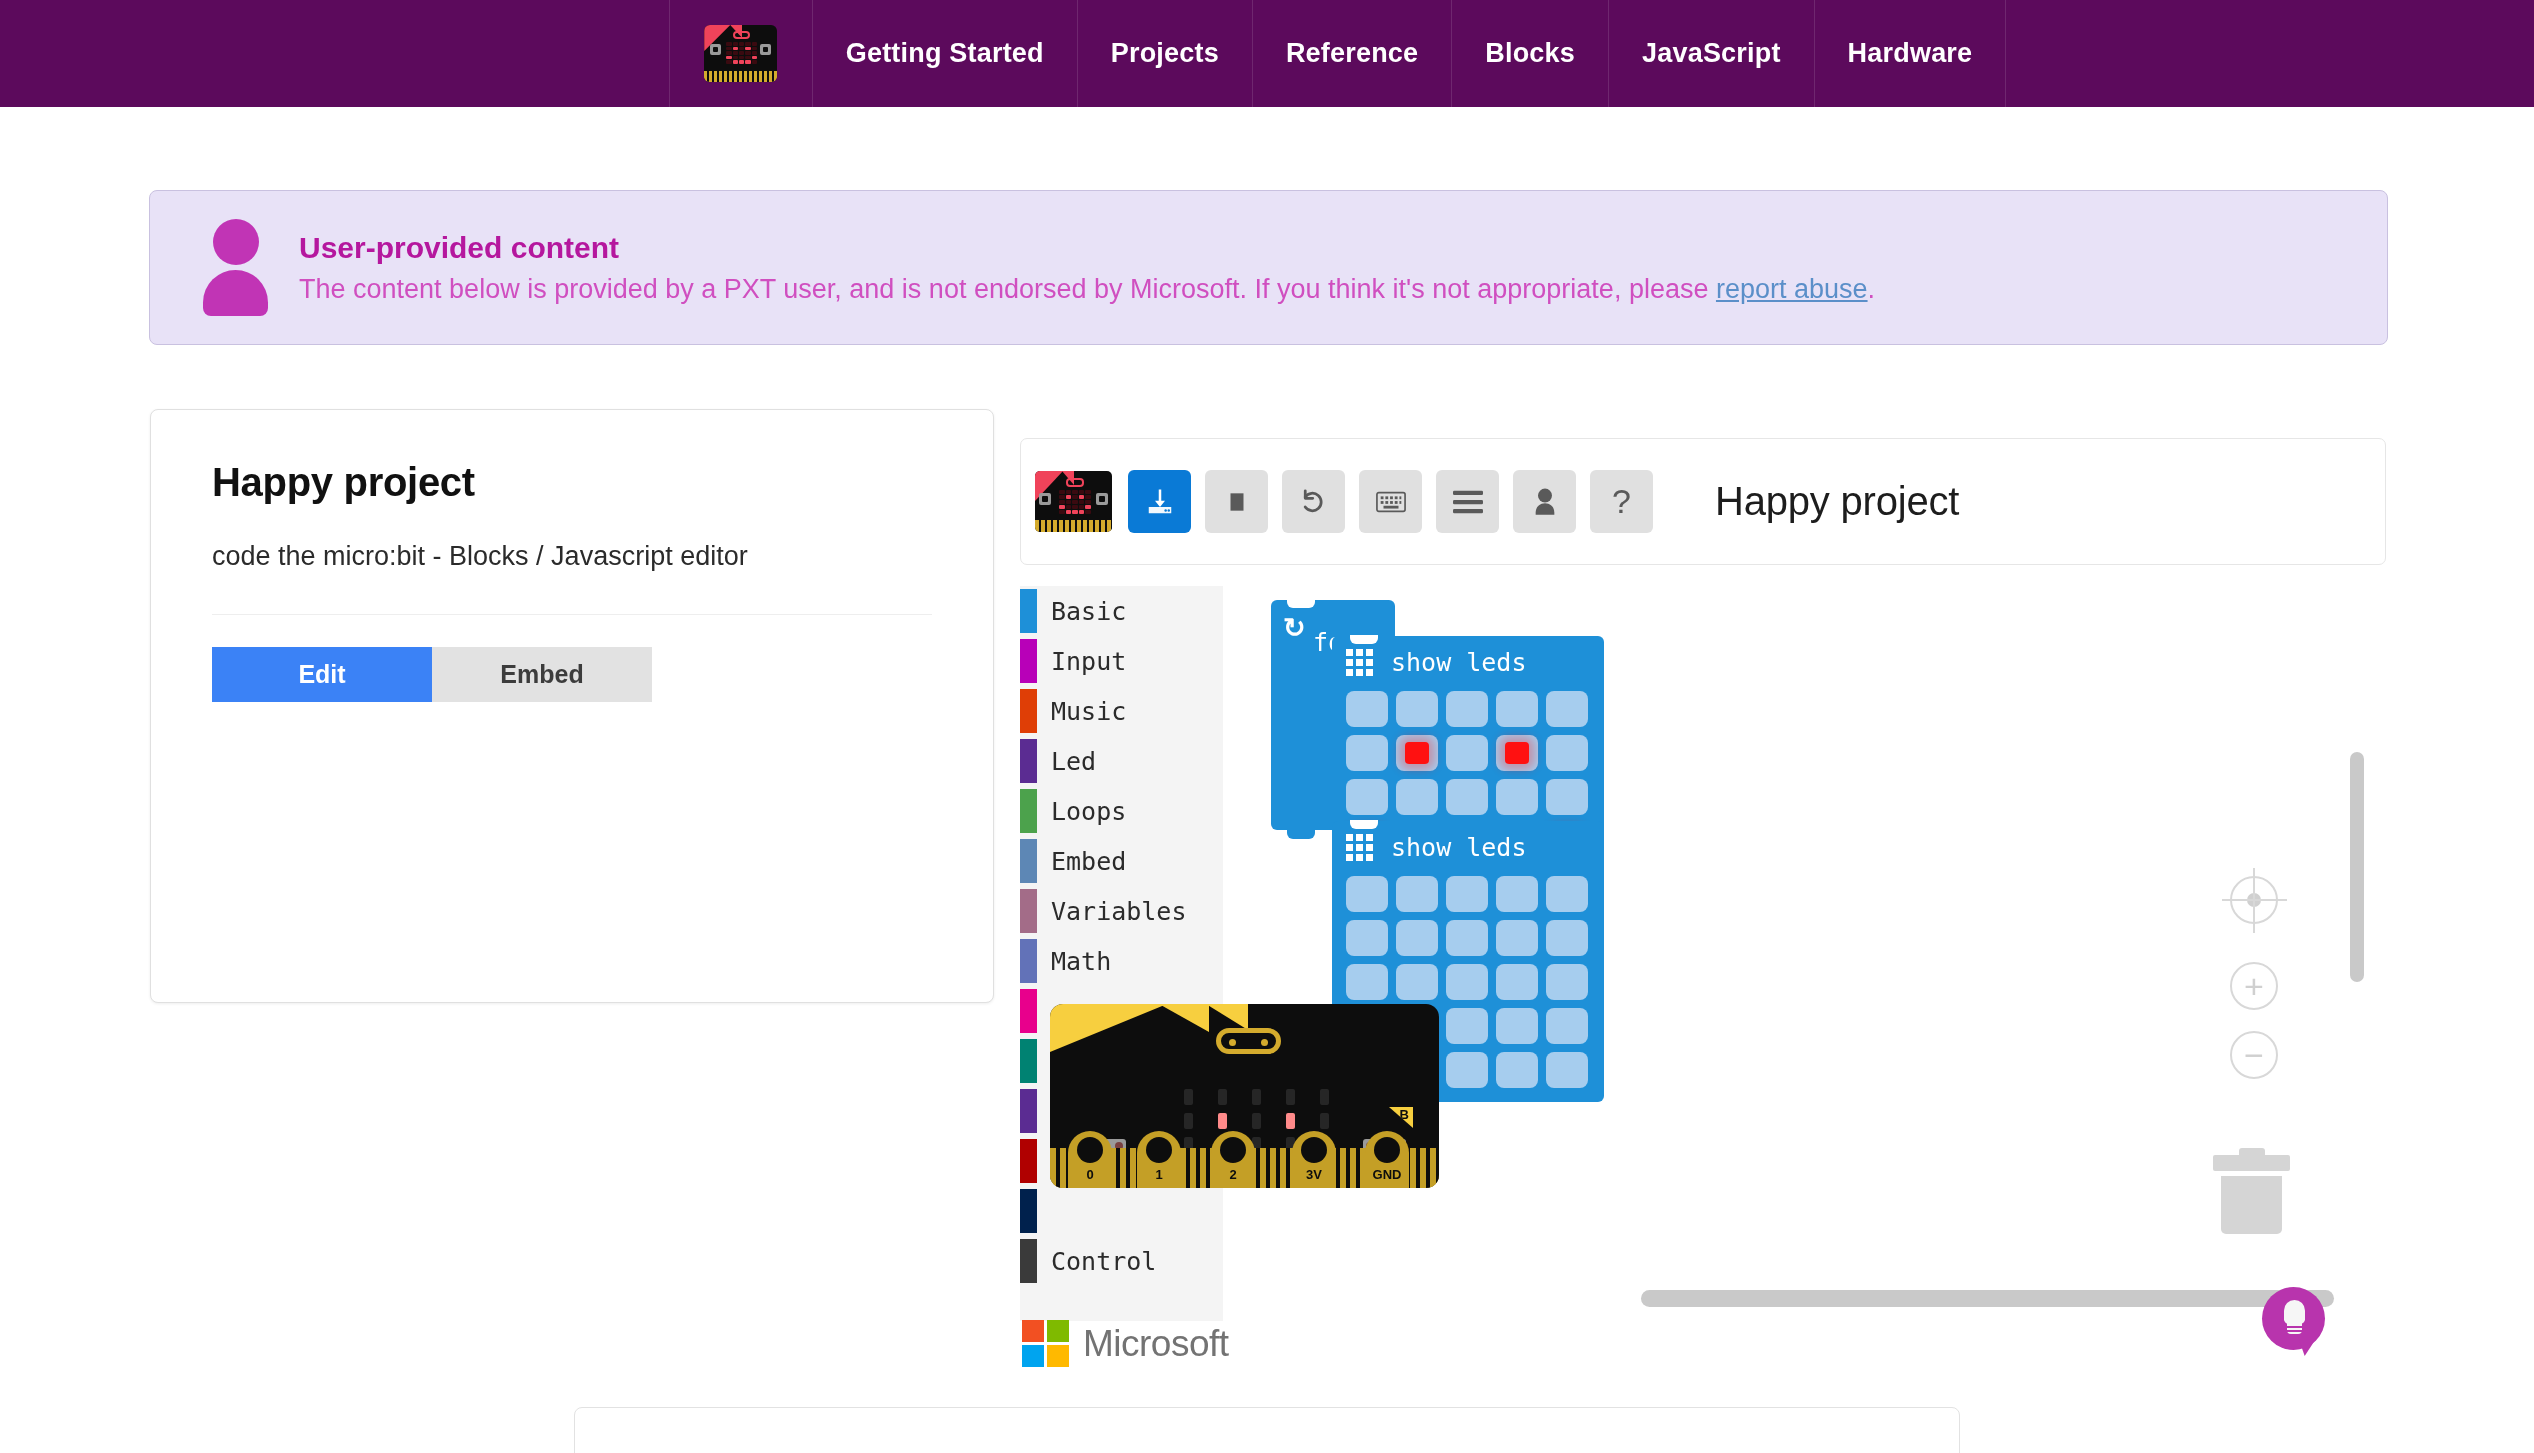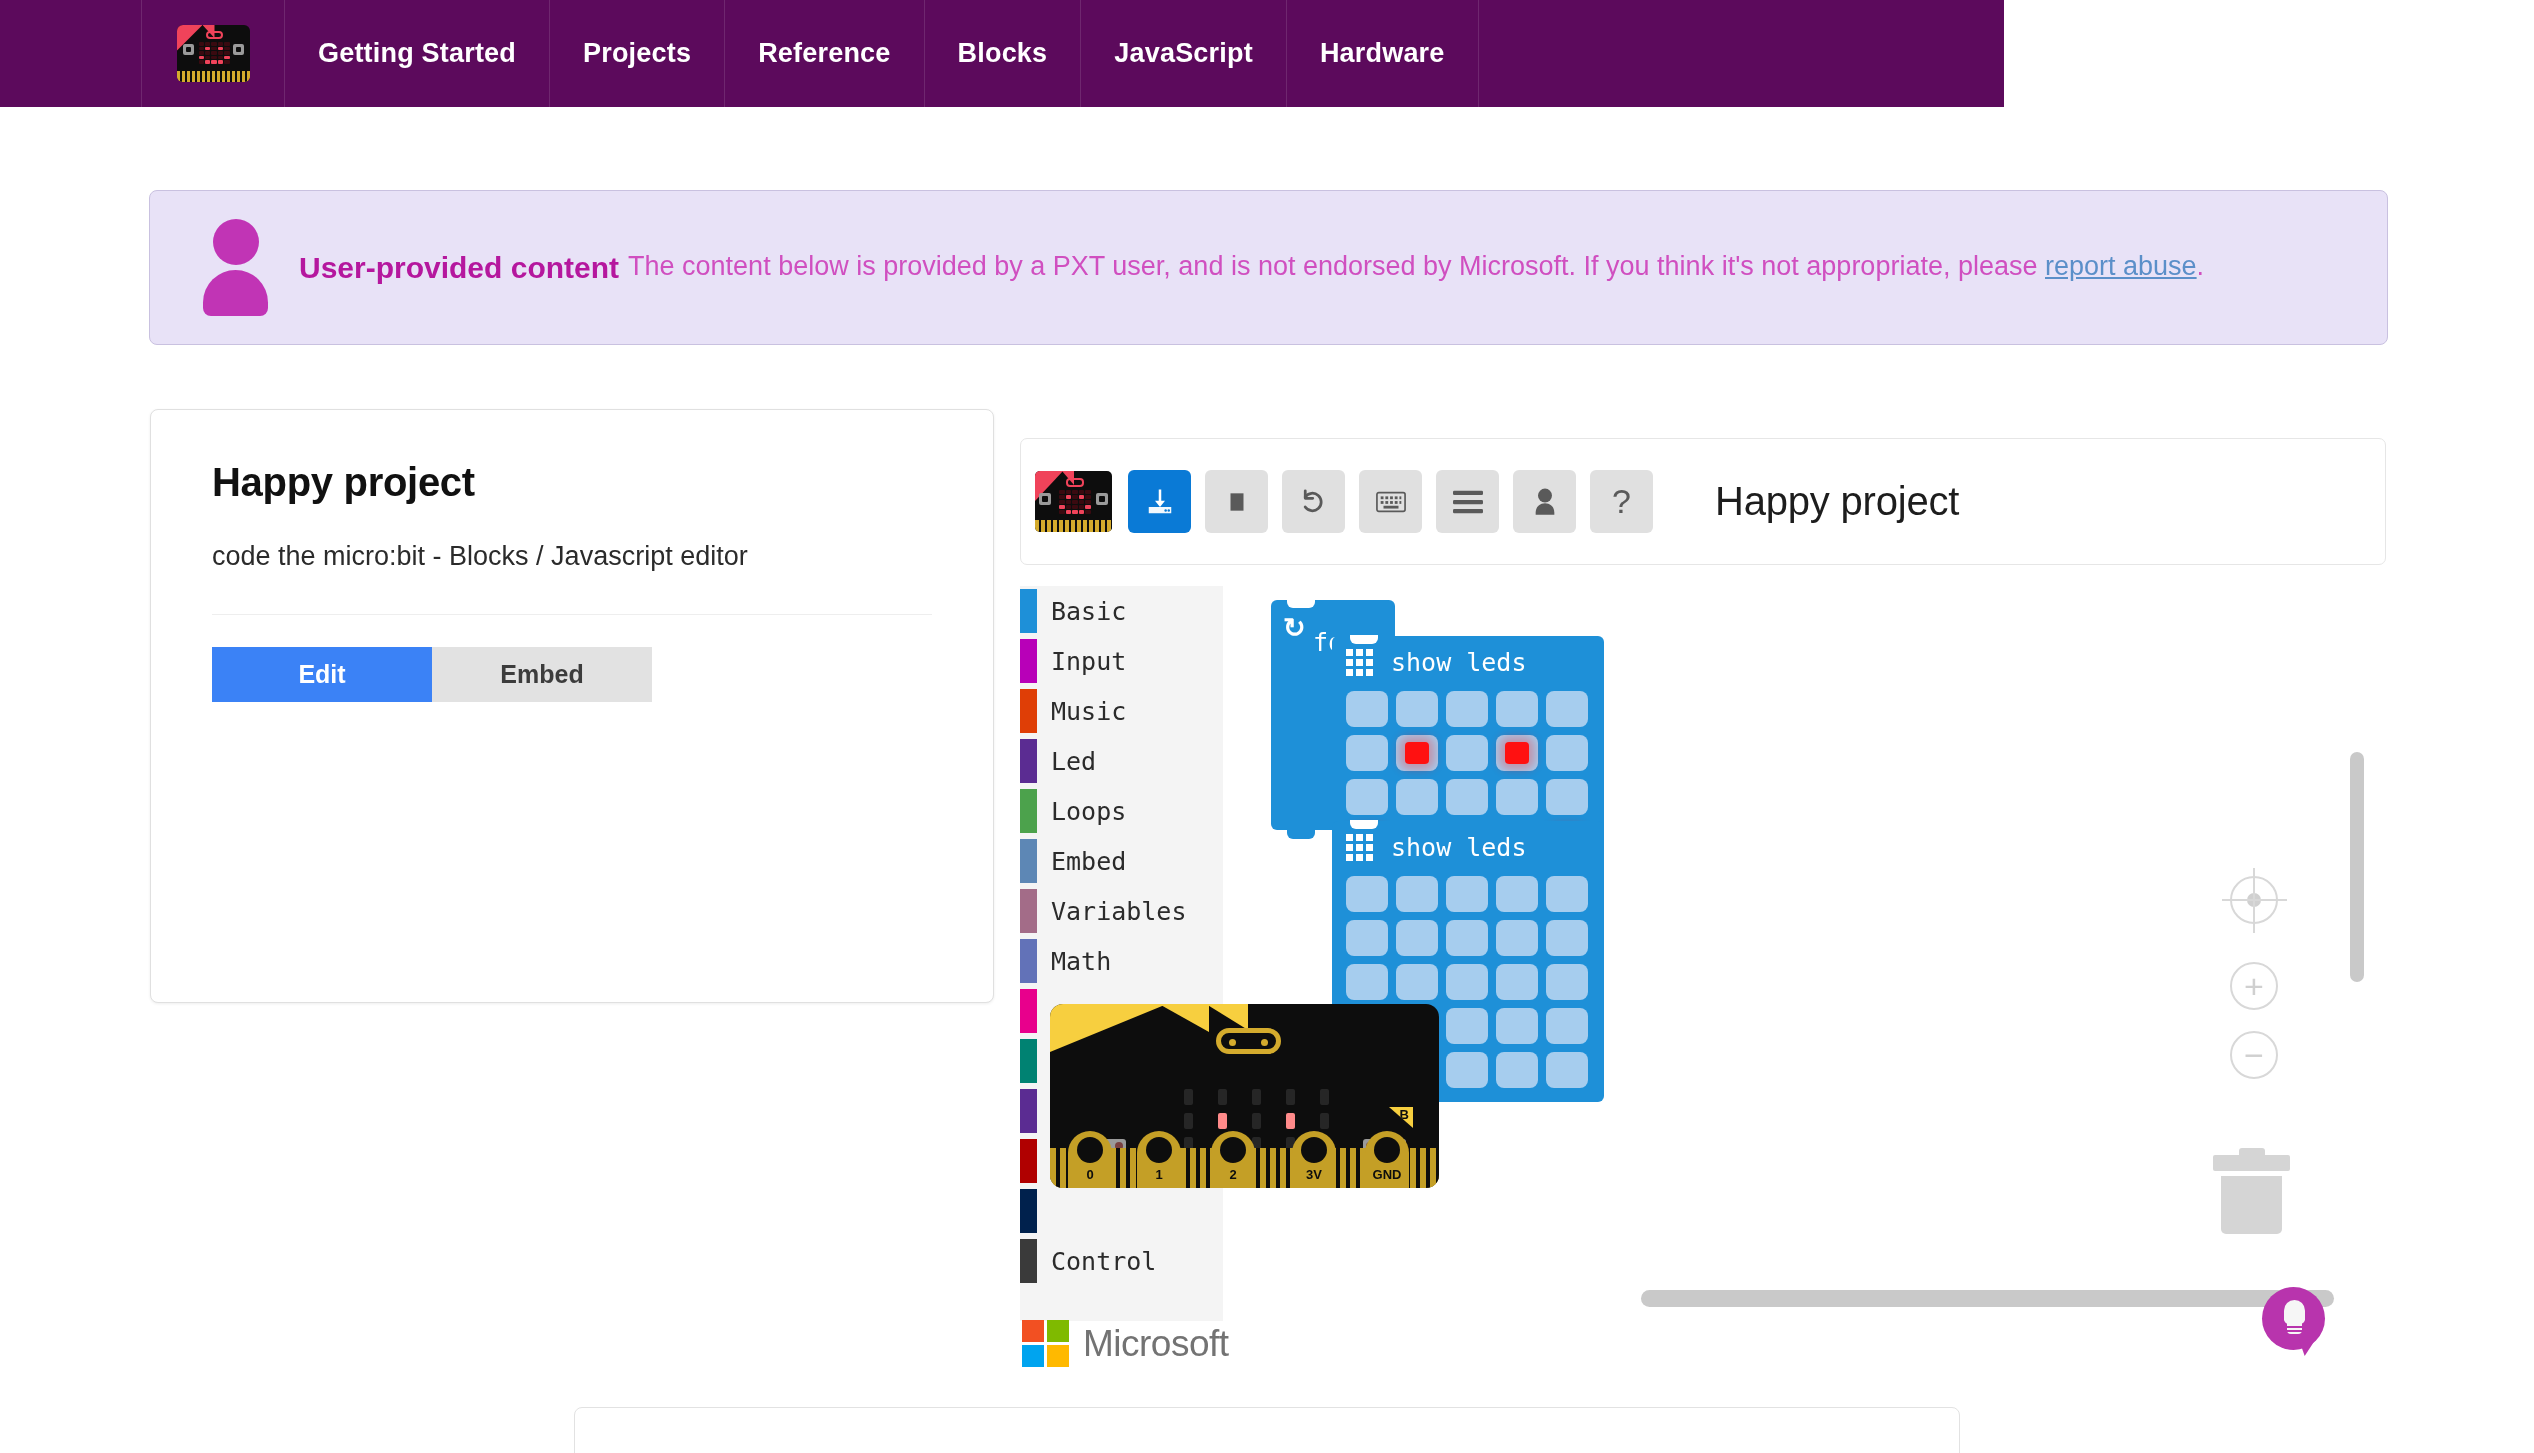--- a/index.html
+++ b/index.html
@@ -6,23 +6,23 @@
   html, body {
     width: 2534px; height: 1453px;
     background: #ffffff;
     font-family: "Liberation Sans", sans-serif;
     overflow: hidden;
   }
 
   
   .navbar {
     position: absolute; top: 0; left: 0;
-    width: 2004px; height: 107px;
+    width: 2534px; height: 107px;
     background: #5c0a5c;
-    display: flex; align-items: stretch;
+    display: flex; align-items: stretch; justify-content: center;
   }
   .nav-logo-cell {
     width: 144px; min-width: 144px;
     display: flex; align-items: center; justify-content: center;
     border-left: 1px solid rgba(255,255,255,.12);
     border-right: 1px solid rgba(255,255,255,.12);
     margin-left: 141px;
   }
   .logo-mb {
     width: 73px; height: 57px; position: relative;
@@ -79,21 +79,21 @@
   }
   .banner-icon {
     width: 83px; margin-left: 44px; margin-right: 22px;
     display:flex; flex-direction:column; align-items:center;
   }
   .banner-icon .head { width:46px; height:46px; border-radius:50%; background:#c134b5; }
   .banner-icon .body {
     width:65px; height:46px; margin-top:5px; background:#c134b5;
     border-radius: 33px 33px 8px 8px;
   }
-  .banner-text { display: flex; gap: 9px; }
+  .banner-text { display: flex; flex-direction: column; gap: 9px; }
   .banner-title { font-size: 30px; font-weight: 700; color: #b5179e; }
   .banner-body { font-size: 27px; color: #d04fc0; }
   .banner-body a { color: #5b8fc9; text-decoration: underline; }
 
   
   .project-card {
     position: absolute; left: 150px; top: 409px;
     width: 844px; height: 594px;
     background: #fff; border: 1px solid #e0e0e0; border-radius: 8px;
     box-shadow: 0 1px 3px rgba(0,0,0,.07);

